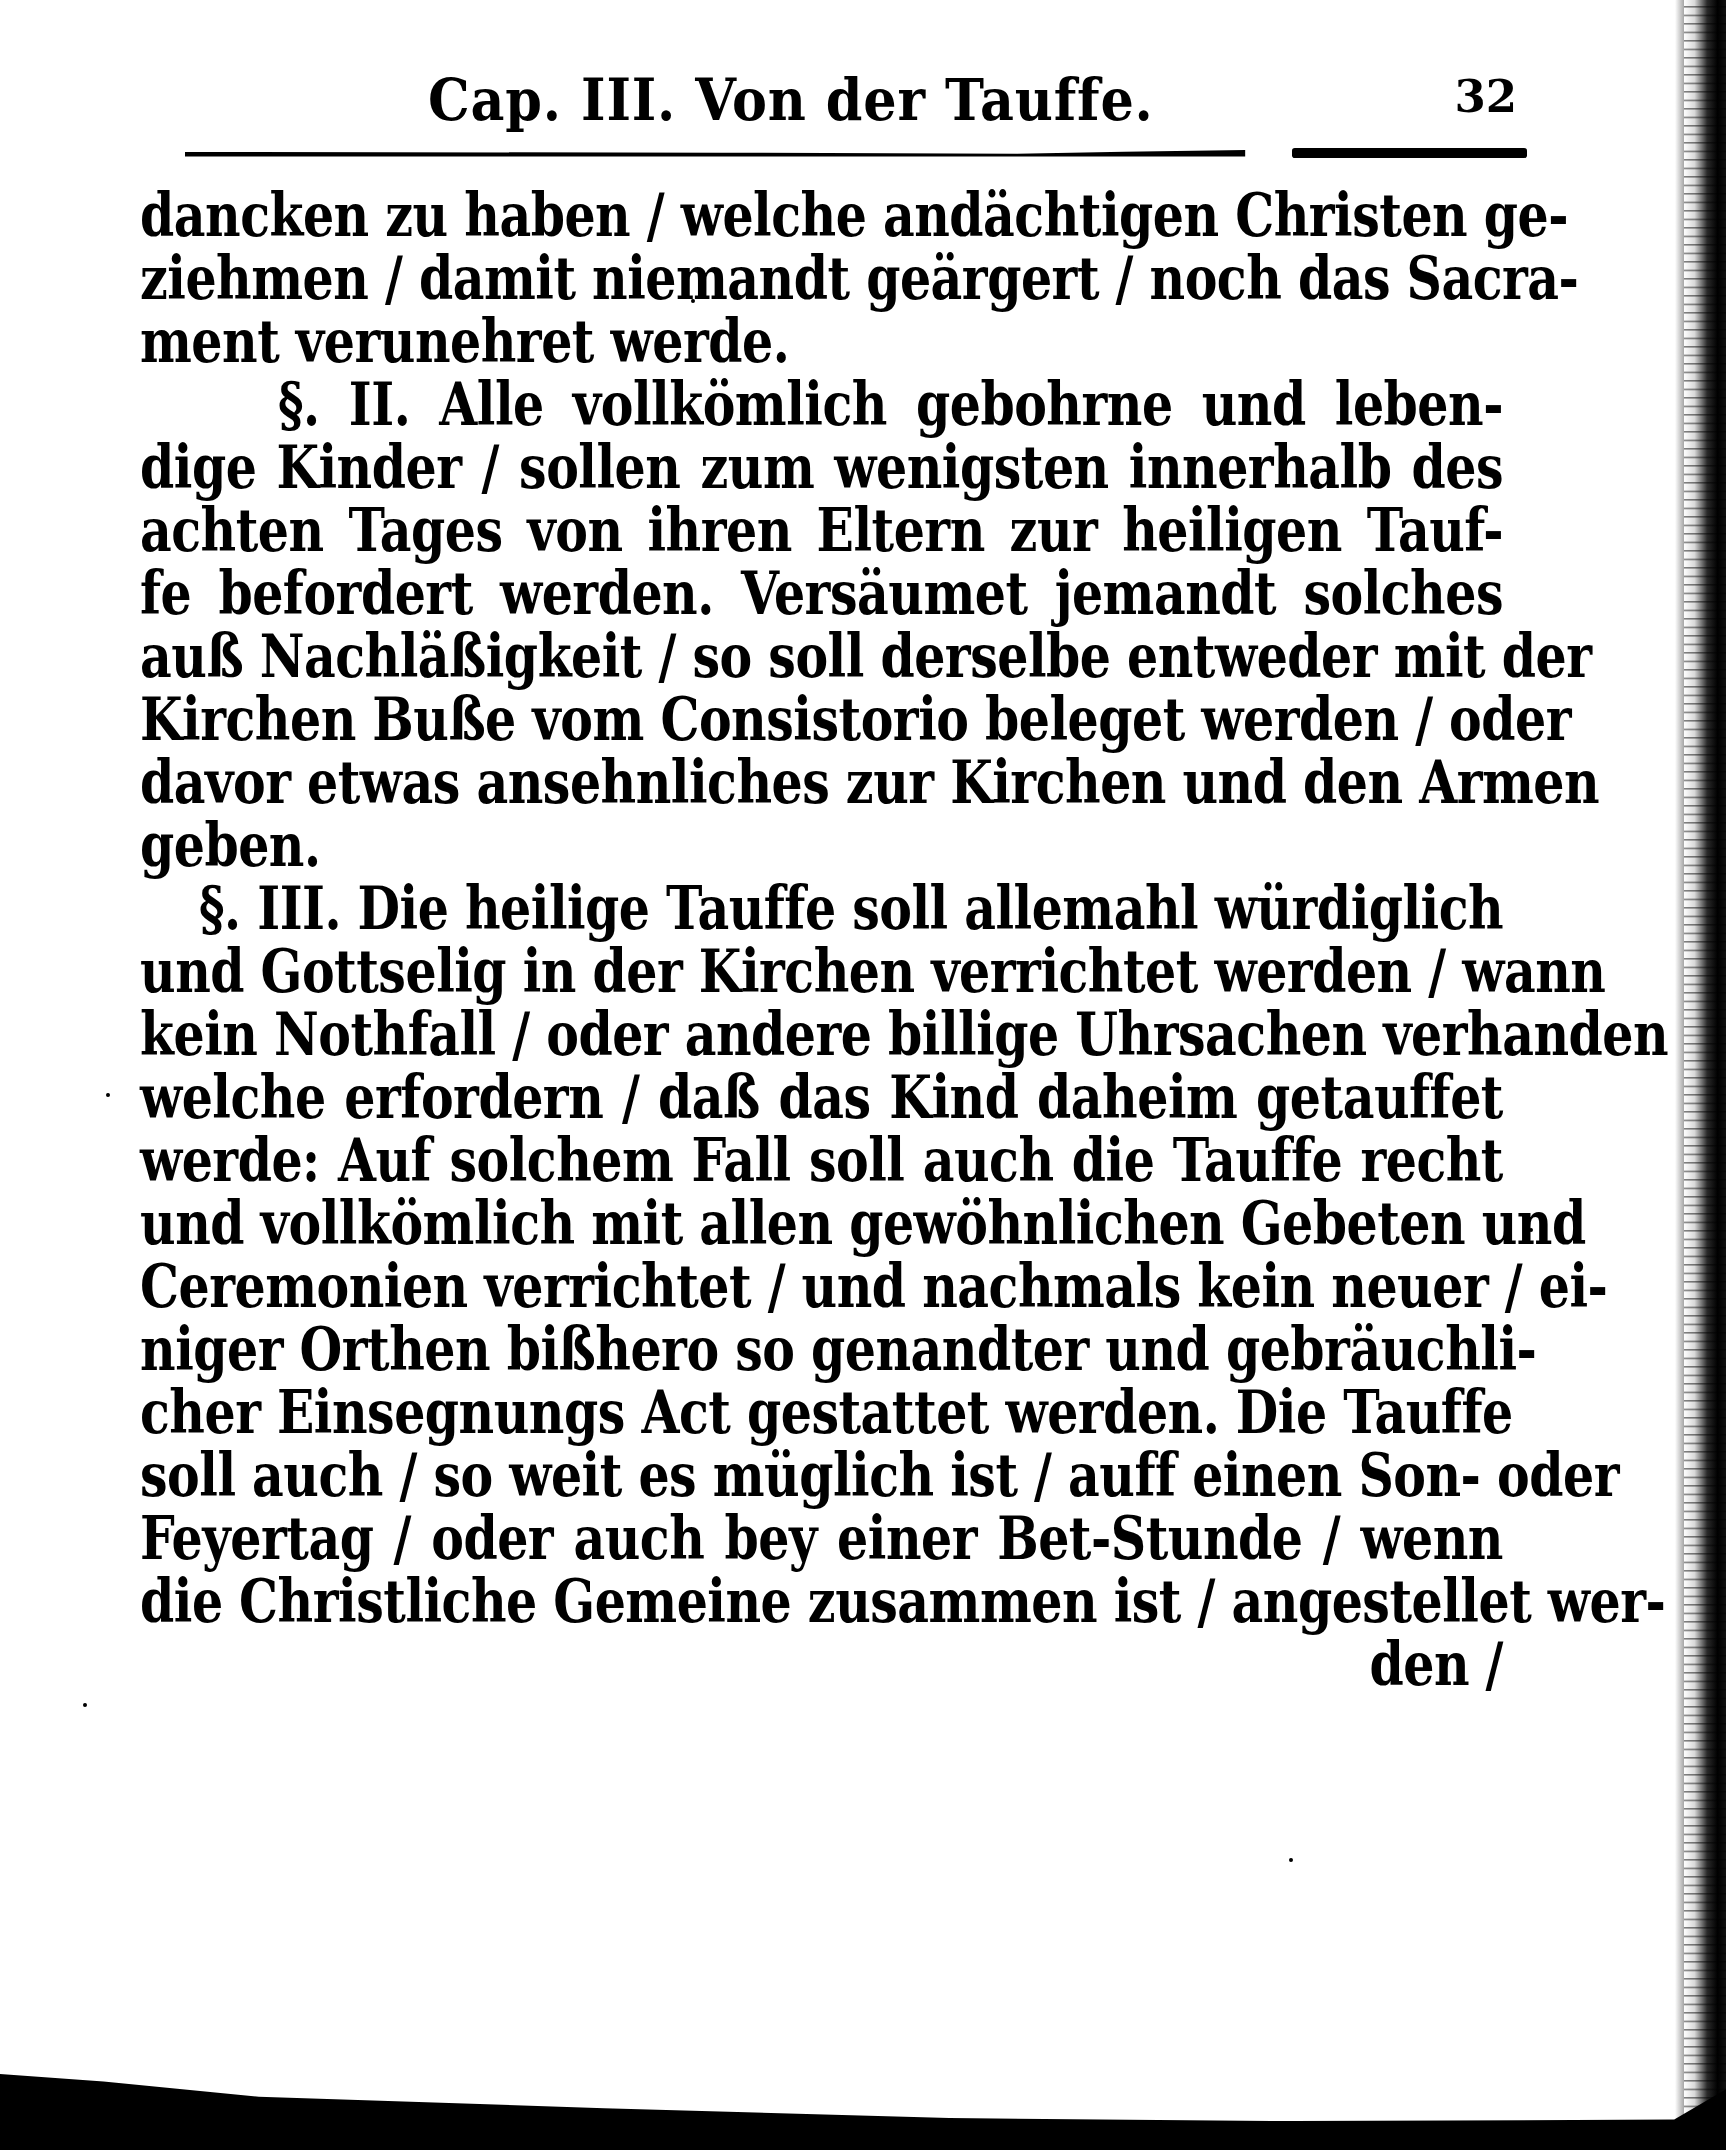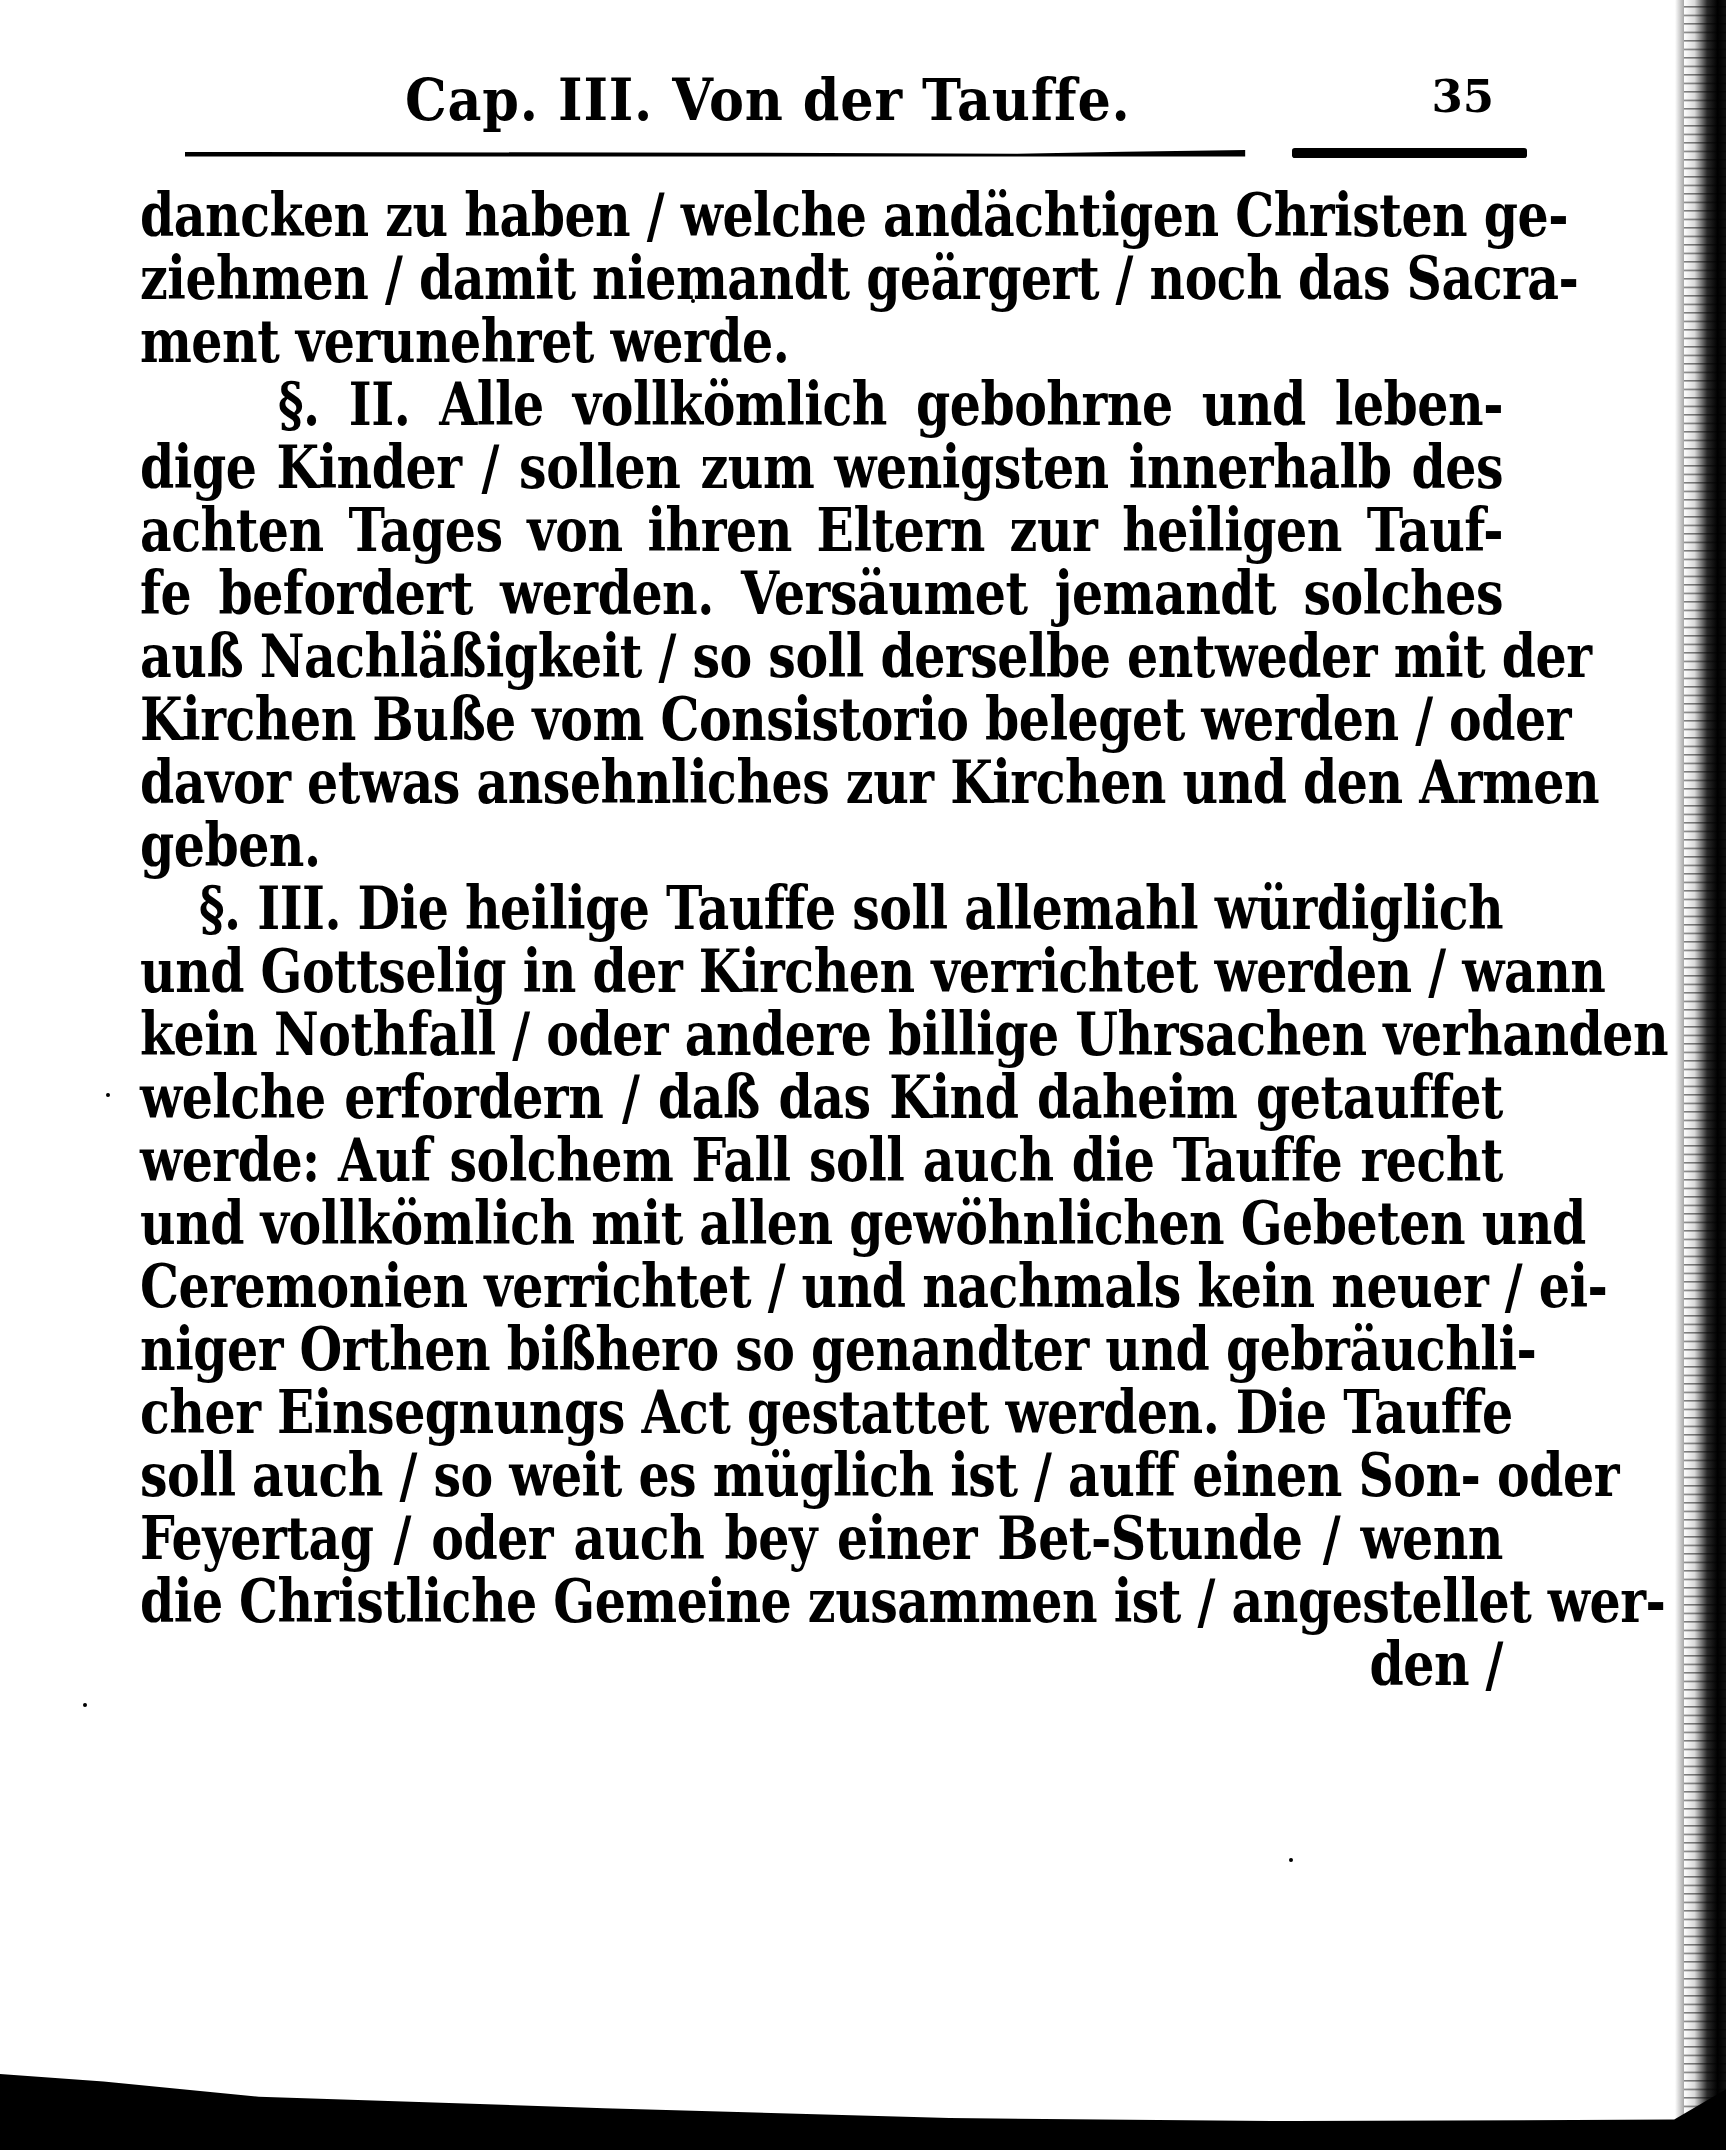--- a/index.html
+++ b/index.html
@@ -40,21 +40,21 @@
     .edge-bottom {
       position: absolute;
       left: 0; bottom: 0;
       width: 1726px; height: 76px;
       background: #000;
       clip-path: polygon(0% 0%, 6% 10%, 15% 30%, 35% 45%, 55% 58%, 75% 62%, 97% 60%, 100% 20%, 100% 100%, 0% 100%);
     }
     
     .running-head {
       position: absolute;
-      left: 405px; top: 66px;
+      left: 428px; top: 66px;
       width: 1117px; height: 76px;
     }
     .running-head .title {
       position: absolute;
       left: 0; top: 0;
       font-size: 57px;
       font-weight: bold;
       letter-spacing: 0.9px;
       transform: scaleX(0.92);
       transform-origin: left top;
@@ -110,21 +110,21 @@
       border-radius: 50%;
     }
   </style>
 </head>
 <body>
 
 <div class="page">
 
   <div class="running-head">
     <span class="title">Cap. III. Von der Tauffe.</span>
-    <span class="folio">35</span>
+    <span class="folio">32</span>
   </div>
   <div class="head-rule"></div>
   <div class="head-rule-2"></div>
 
   <div class="body-text">
     <span class="line">dancken zu haben / welche andächtigen Christen ge-</span>
     <span class="line">ziehmen / damit niemandt geärgert / noch das Sacra-</span>
     <span class="line last-left">ment verunehret werde.</span>
     <span class="line indent-deep">§. II.  Alle vollkömlich gebohrne und leben-</span>
     <span class="line">dige Kinder / sollen zum wenigsten innerhalb des</span>

